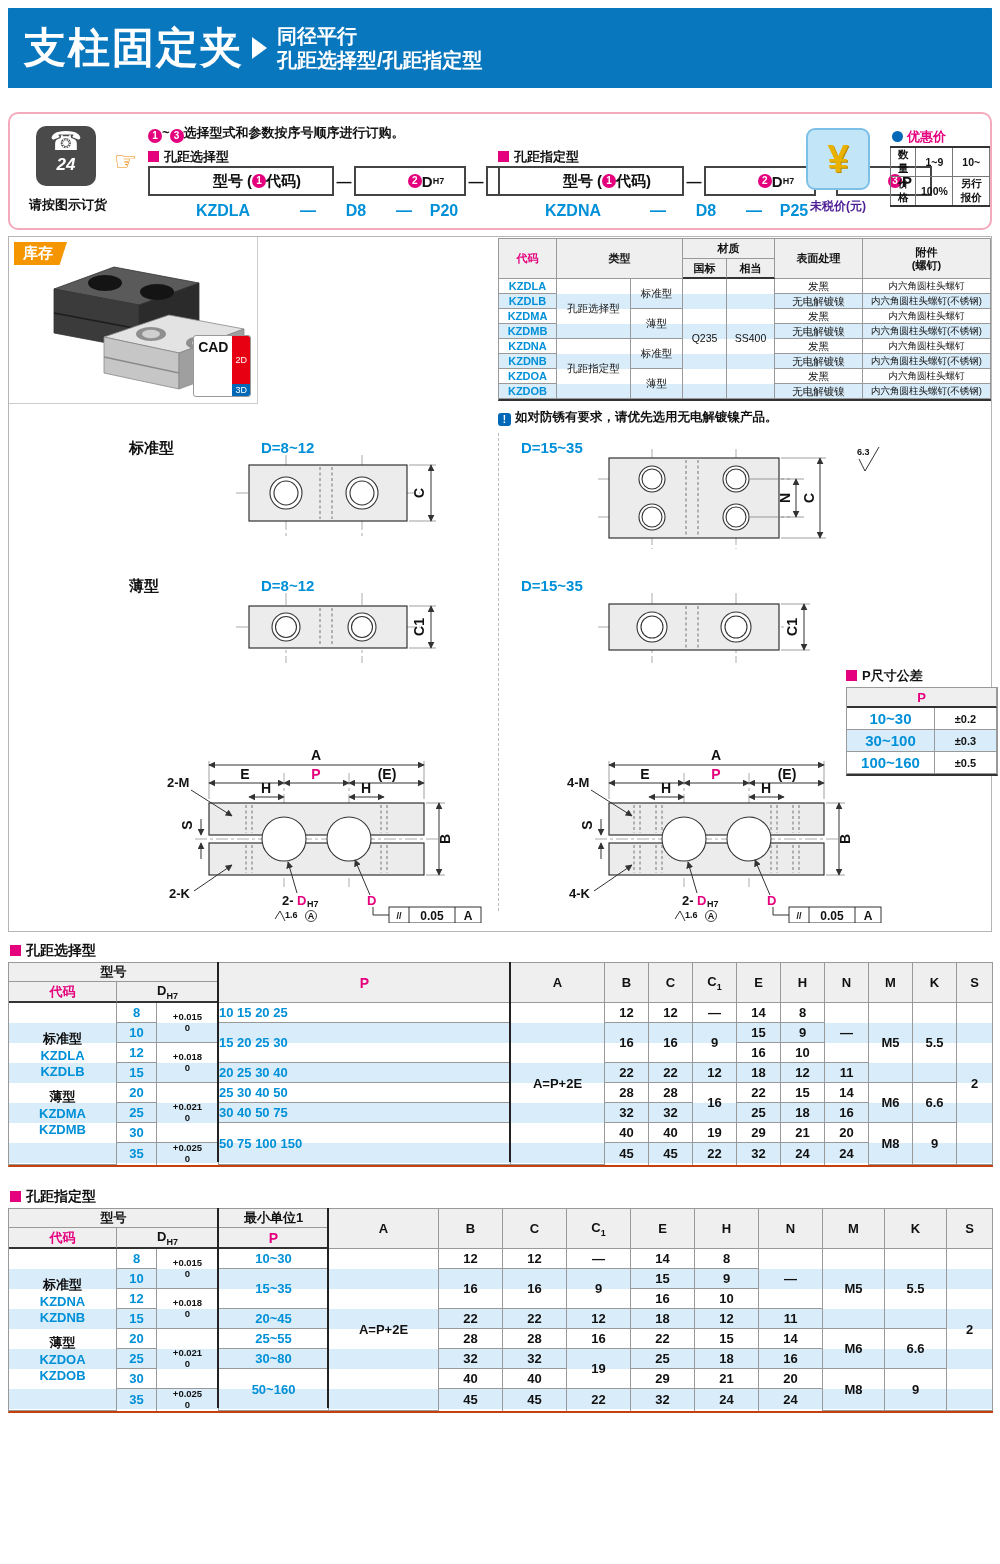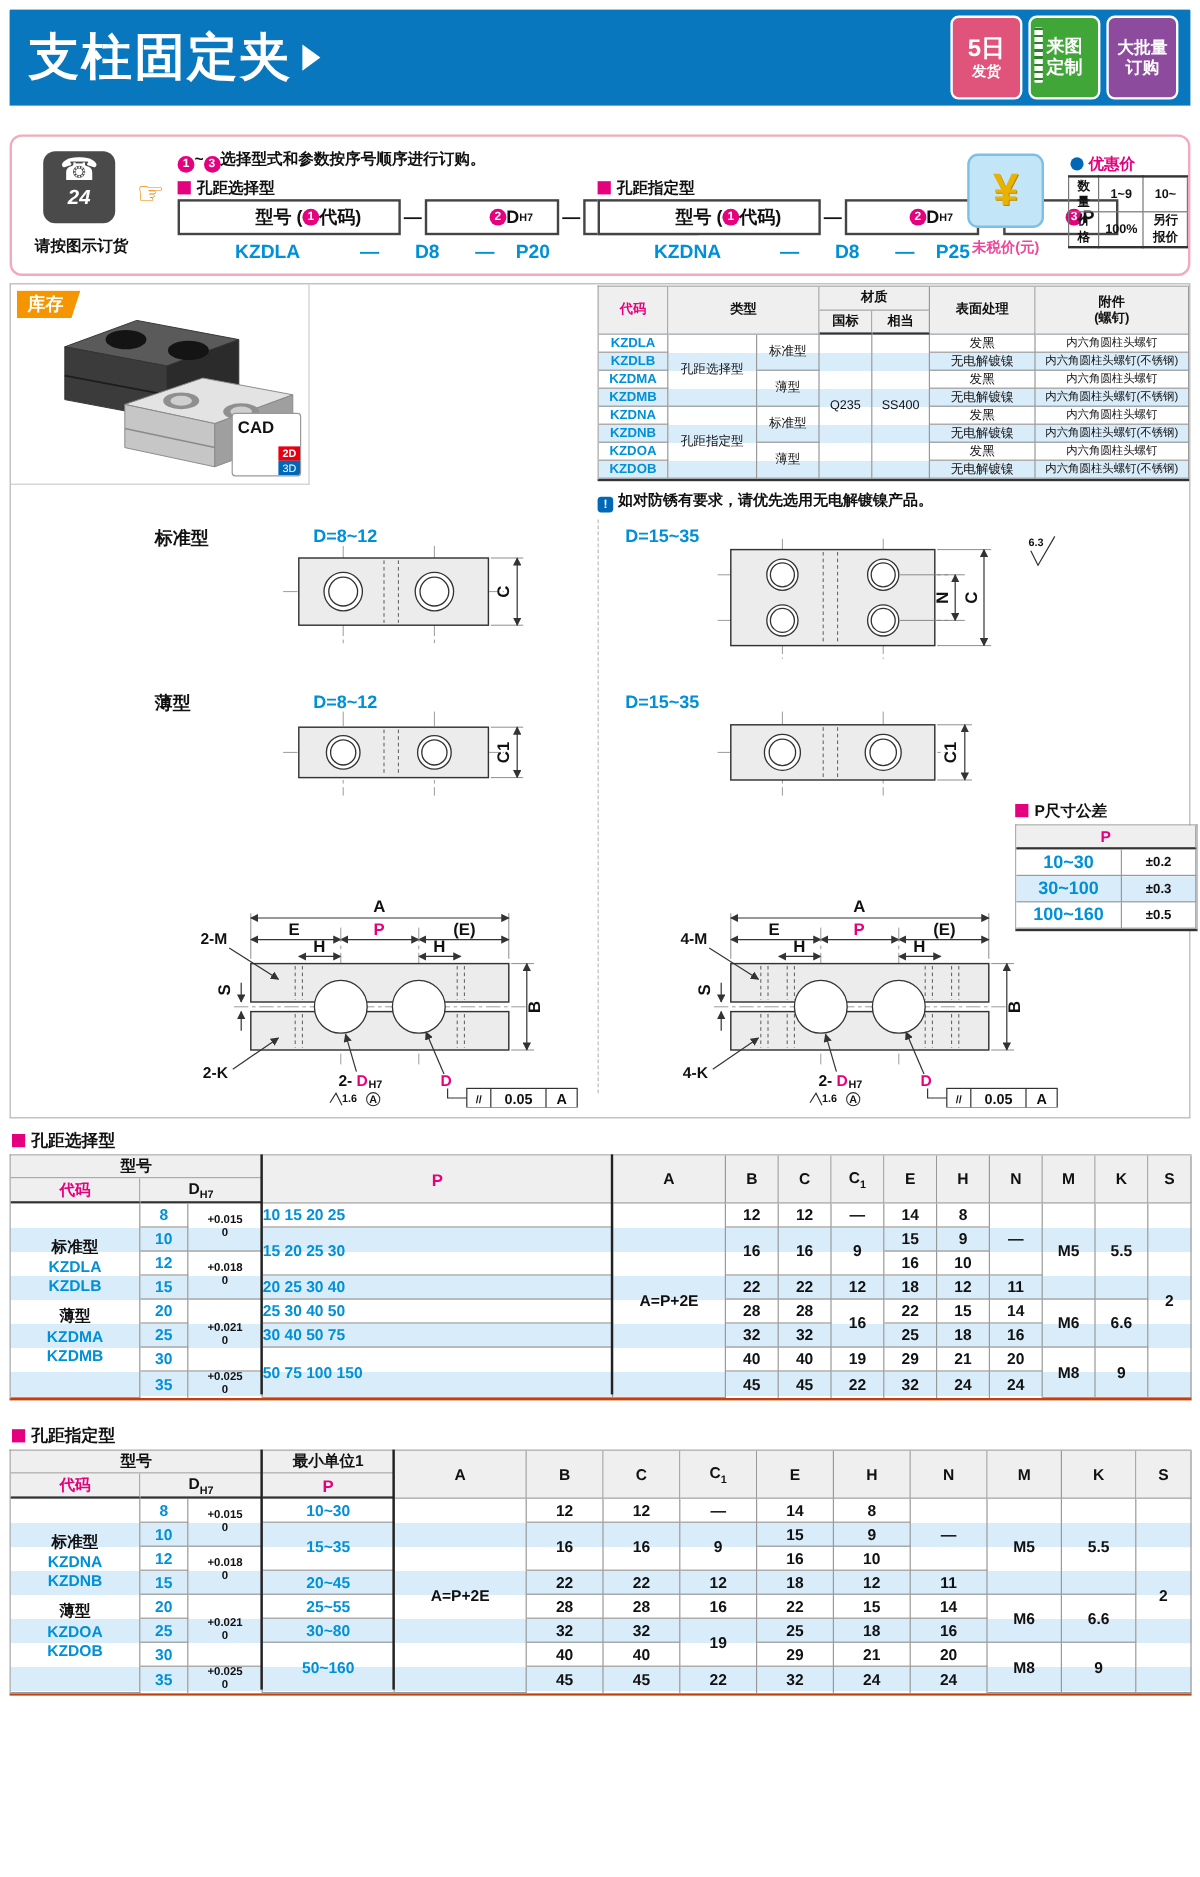--- a/index.html
+++ b/index.html
@@ -25,33 +25,33 @@
 .cn{display:inline-block;width:14px;height:14px;border-radius:50%;background:#e5007e;color:#fff;font-size:10px;line-height:14px;text-align:center;font-weight:bold;vertical-align:-2px;}
 .sq{display:inline-block;width:11px;height:11px;background:#e5007e;margin-right:5px;vertical-align:-1px;}
 .grp-label{position:absolute;font-size:13px;font-weight:bold;}
 .pn-row{position:absolute;display:flex;align-items:center;}
 .pn-box{border:2px solid #444;background:#fff;font-size:15px;font-weight:bold;text-align:center;display:flex;align-items:center;justify-content:center;height:26px;padding-left:32px;}
 .pn-dash{font-size:15px;font-weight:bold;width:20px;text-align:center;}
 .ex-row{position:absolute;display:flex;color:#0090d8;font-weight:bold;font-size:16px;}
 .ex-row span{display:inline-block;text-align:center;}
 sub.h7{font-size:9px;font-weight:bold;}
 .yen-tile{position:absolute;left:796px;top:14px;width:60px;height:58px;background:#c3e5f8;border:2px solid #7cc0e8;border-radius:9px;text-align:center;line-height:58px;font-size:38px;font-weight:bold;color:#eab200;text-shadow:1px 1px 0 #b98800;}
-.untaxed{position:absolute;left:780px;top:84px;width:96px;text-align:center;color:#ec4899;font-weight:bold;font-size:12px;}
+.untaxed{position:absolute;left:780px;top:84px;width:96px;text-align:center;color:#4c1d95;font-weight:bold;font-size:12px;}
 .price-title{position:absolute;left:882px;top:14px;font-size:13px;font-weight:bold;color:#e5007e;}
 .bluedot{display:inline-block;width:11px;height:11px;border-radius:50%;background:#0068b7;margin-right:4px;vertical-align:-1px;}
 .price-table{position:absolute;left:880px;top:32px;border-collapse:collapse;border-top:2px solid #333;border-bottom:2px solid #333;}
 .price-table td{border:1px solid #777;font-size:10.5px;font-weight:bold;text-align:center;height:18px;padding:0 3px;}
 
 #midbox{position:absolute;left:8px;top:236px;width:982px;height:694px;border:1px solid #b5b5b5;background:#fff;}
 .photo{position:absolute;left:0;top:0;width:248px;height:166px;border-right:1px solid #ccc;border-bottom:1px solid #ccc;}
 .stock-tag{position:absolute;left:5px;top:5px;background:#f59600;color:#fff;font-weight:bold;font-size:15px;padding:2px 14px 2px 9px;clip-path:polygon(0 0,100% 0,86% 100%,0 100%);z-index:3;}
 .cad-badge{position:absolute;right:6px;bottom:6px;display:flex;align-items:stretch;border:1px solid #999;background:#fff;border-radius:3px;overflow:hidden;z-index:3;justify-content:flex-end;}
 .cad-badge .cad-txt{font-weight:bold;font-size:14px;padding:3px 4px;}
 .cad-badge .dcol{display:flex;flex-direction:column;}
-.cad-badge .d2{background:#e60012;color:#fff;font-size:9px;font-weight:bold;padding:1px 3px;margin-top:27px;}
+.cad-badge .d2{background:#e60012;color:#fff;font-size:9px;font-weight:normal;padding:19px 3px;}
 .cad-badge .d3{background:#0068b7;color:#fff;font-size:9px;font-weight:normal;padding:1px 3px;}
 
 .ct{position:absolute;left:489px;top:1px;border-collapse:separate;border-spacing:0;table-layout:fixed;width:492px;border-left:1px solid #999;border-top:1px solid #999;border-bottom:2px solid #333;}
 .ct th,.ct td{border-right:1px solid #999;border-bottom:1px solid #999;box-sizing:border-box;text-align:center;padding:0;line-height:1.15;}
 .ct thead th{background:#efefef;font-size:11px;font-weight:bold;height:20px;}
 .ct thead tr:last-child th{border-bottom:2px solid #333;}
 .ct tbody{background:repeating-linear-gradient(to bottom,#fff 0 15px,#d9ecf9 15px 30px);}
 .ct tbody td{height:15px;font-size:10.5px;background:transparent;}
 .ct .code{color:#0090d8;font-weight:bold;font-size:11px;}
 .ct .acc{font-size:9.5px;}
@@ -106,34 +106,23 @@
 .vline{position:absolute;width:2px;background:#222;z-index:5;}
 </style>
 </head>
 <body>
 
 <div id="page">
 
   <div id="hdr">
     <div class="hdr-title">支柱固定夹</div>
     <div class="hdr-arrow"></div>
-    <div class="badges">
-      <div class="badge" style="background:#e0537a;">
-        <span class="b-big">5日</span>
-        <span class="b-sm">发货</span>
-      </div>
-      <div class="badge" style="background:#3fa637;">
-        <span class="ruler"></span>
-        <span class="b-sm" style="font-size:15px;">来图</span>
-        <span class="b-sm" style="font-size:15px;">定制</span>
-      </div>
-      <div class="badge" style="background:#8d4b9e;">
-        <span class="b-sm" style="font-size:14px;">大批量</span>
-        <span class="b-sm" style="font-size:14px;">订购</span>
-      </div>
+    <div class="hdr-sub">
+      <div>同径平行</div>
+      <div>孔距选择型/孔距指定型</div>
     </div>
   </div>
 
   <div id="orderbox">
     <div class="phone-tile">
       <span class="glyph">☎</span>
       <span class="p24">24</span>
     </div>
     <div class="phone-cap">请按图示订货</div>
     <div class="hand">☞</div>

